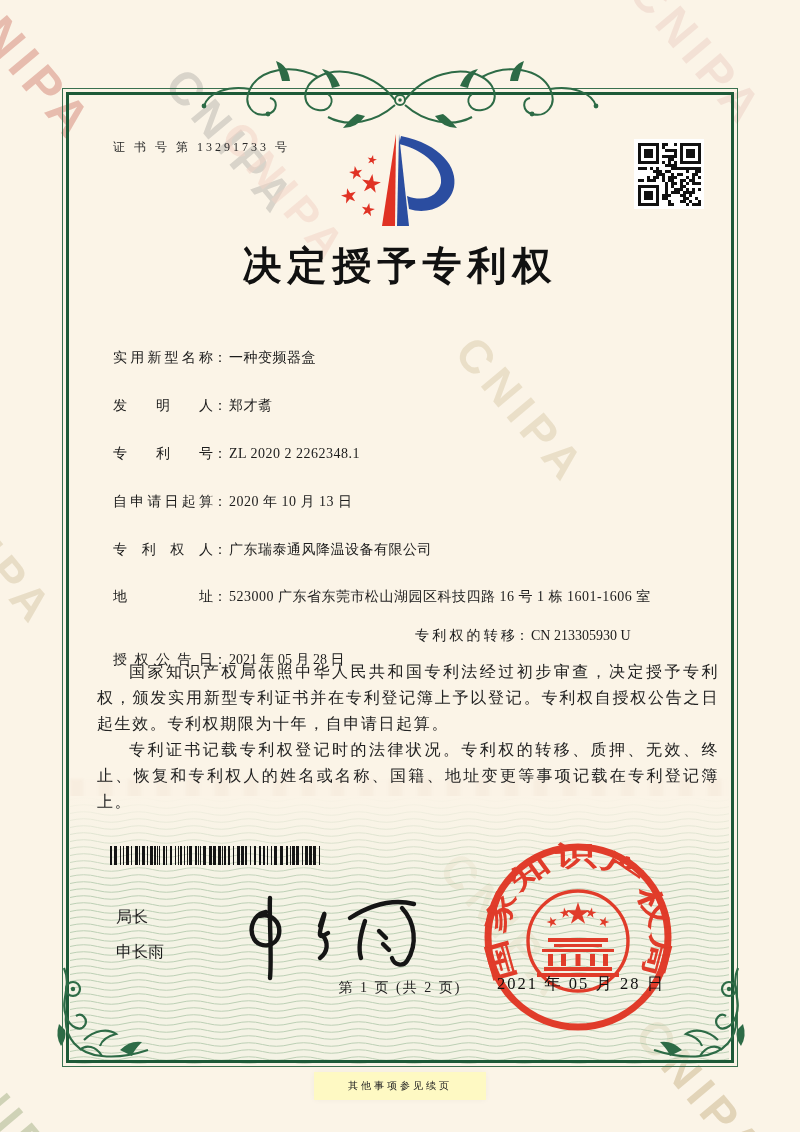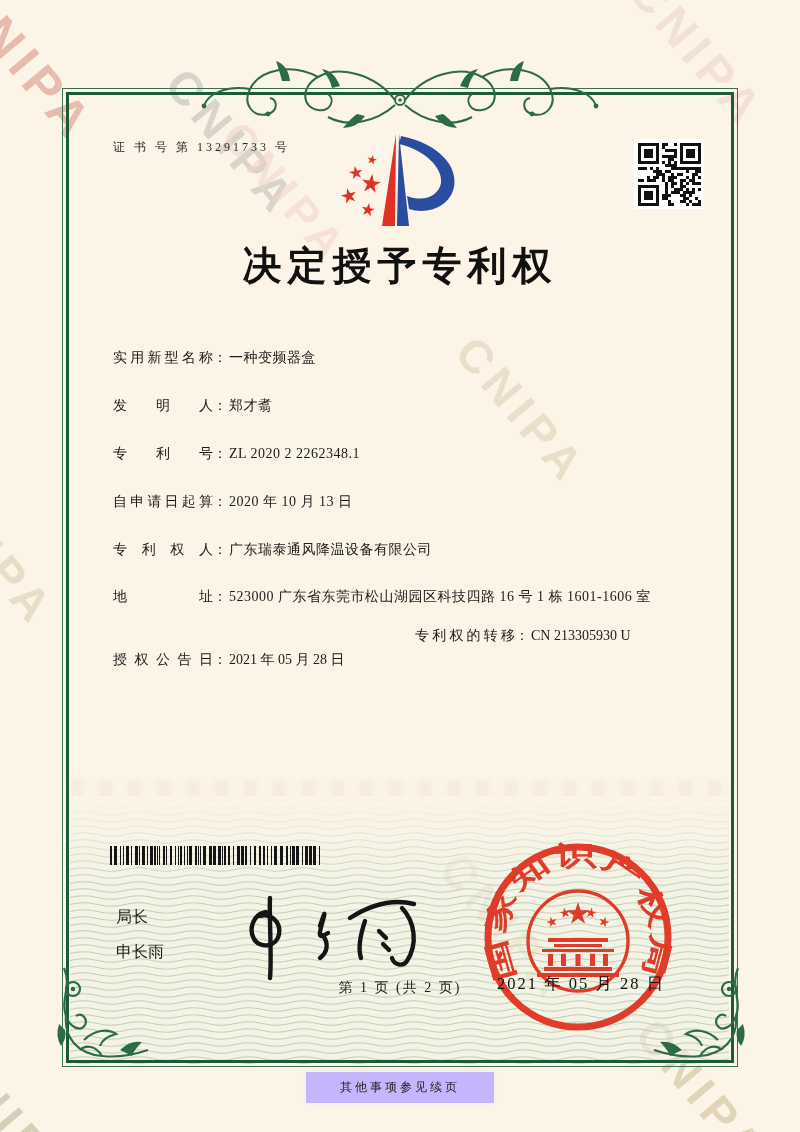--- a/index.html
+++ b/index.html
@@ -53,22 +53,22 @@
   .paras p{margin:0;text-indent:2em;}
   
   .barcode{position:absolute;left:110px;top:846px;z-index:5;}
   .sig-block{position:absolute;left:116px;top:899px;z-index:5;
              font-family:"Liberation Sans","DejaVu Sans",sans-serif;font-size:16px;line-height:35px;color:#1c1c1c;}
   .sig-svg{position:absolute;left:232px;top:886px;z-index:5;}
   .seal{position:absolute;left:480px;top:839px;z-index:5;opacity:.95;}
   .seal-date{position:absolute;left:497px;top:973px;z-index:6;font-size:16.5px;letter-spacing:2px;color:#101010;}
   .page-no{position:absolute;left:0;top:979px;width:100%;text-align:center;font-size:14px;
            letter-spacing:2px;z-index:5;color:#222;}
-  .cont-note{position:absolute;left:50%;top:1072px;transform:translateX(-50%);background:#c4b5fd;
-             padding:7px 34px;font-size:12px;letter-spacing:3px;z-index:5;color:#222;
+  .cont-note{position:absolute;left:50%;top:1072px;transform:translateX(-50%);background:#fef9c3;
+             padding:7px 34px;font-size:10px;letter-spacing:3px;z-index:5;color:#222;
              box-shadow:0 0 6px rgba(0,0,0,.04);}
   
   .orn-top{position:absolute;left:180px;top:56px;z-index:6;}
   .orn-bl{position:absolute;left:50px;top:966px;z-index:6;}
   .orn-br{position:absolute;left:652px;top:966px;z-index:6;transform:scaleX(-1);}
 </style>
 </head>
 <body>
 
 <div class="page">
@@ -345,20 +345,24 @@
           <span>2021 年 05 月 28 日</span>
       </div>
       <div class="grant-right">
         <span class="flabel">专利权的转移</span>
           <span class="fcolon">：</span>
           <span>CN 213305930 U</span>
       </div>
     </div>
   </div>
 
+  <div class="paras">
+    <p>国家知识产权局依照中华人民共和国专利法经过初步审查，决定授予专利权，颁发实用新型专利证书并在专利登记簿上予以登记。专利权自授权公告之日起生效。专利权期限为十年，自申请日起算。</p>
+    <p>专利证书记载专利权登记时的法律状况。专利权的转移、质押、无效、终止、恢复和专利权人的姓名或名称、国籍、地址变更等事项记载在专利登记簿上。</p>
+  </div>
 
   <div class="barcode">
     <svg id="bcsvg" width="212" height="19">
         <rect x="0" y="0" width="2" height="19" fill="#151515"></rect>
         <rect x="4" y="0" width="3" height="19" fill="#151515"></rect>
         <rect x="10" y="0" width="1" height="19" fill="#151515"></rect>
         <rect x="13" y="0" width="1" height="19" fill="#151515"></rect>
         <rect x="16" y="0" width="3" height="19" fill="#151515"></rect>
         <rect x="21" y="0" width="1" height="19" fill="#151515"></rect>
         <rect x="25" y="0" width="3" height="19" fill="#151515"></rect>

